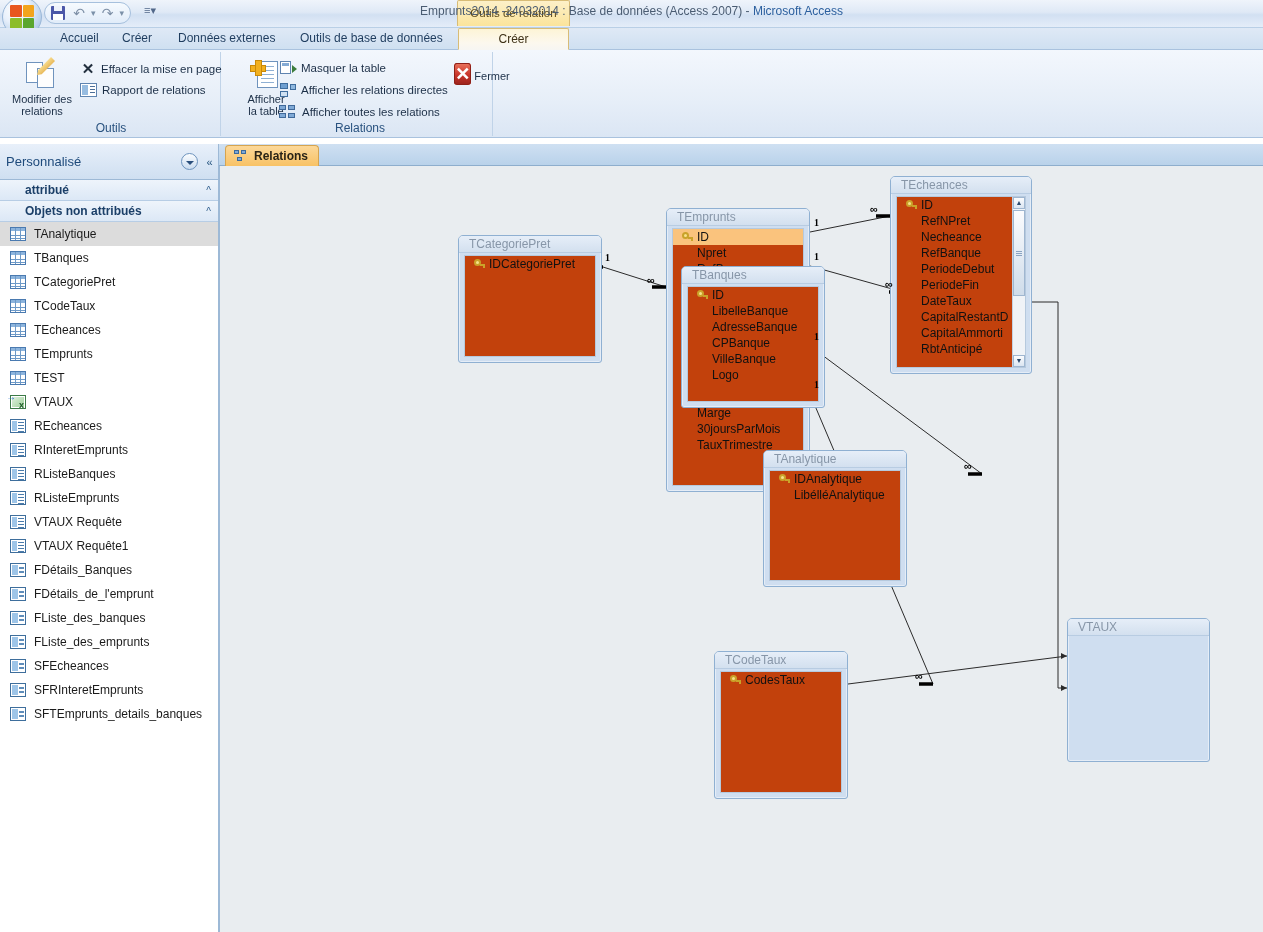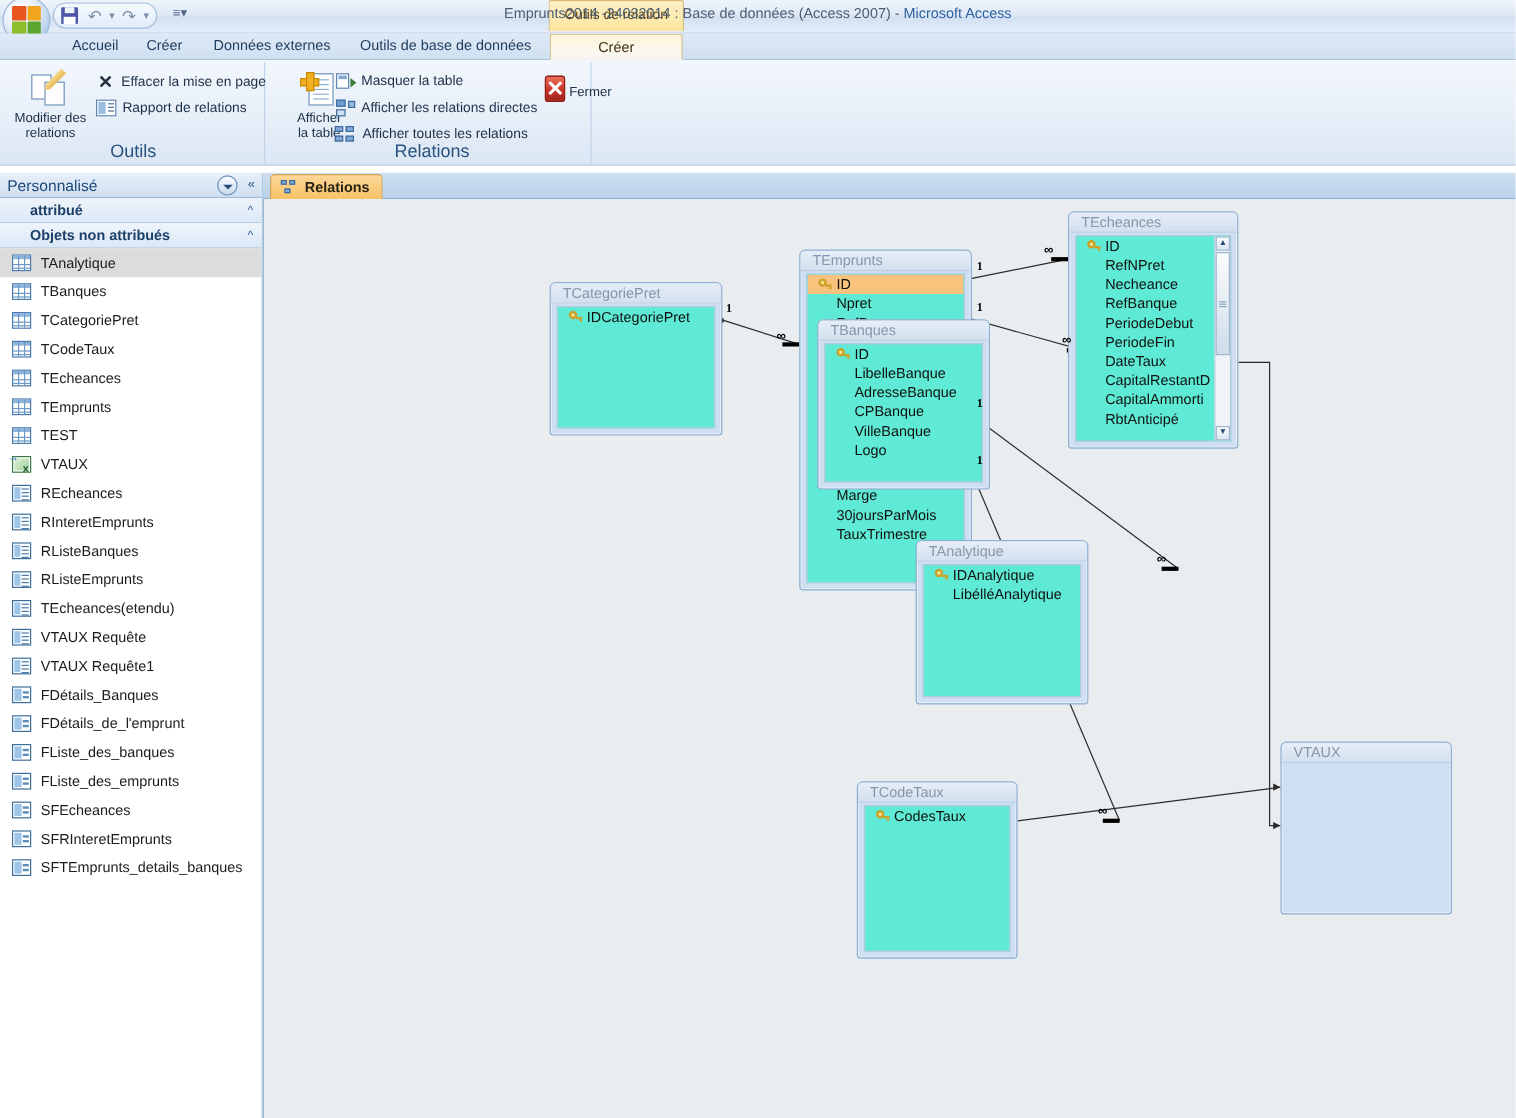--- a/index.html
+++ b/index.html
@@ -91,21 +91,21 @@
     position: absolute; left: 0; top: 50px; width: 1263px; height: 88px;
     background: linear-gradient(180deg,#f3f7fd 0%, #e6eef8 60%, #dbe6f4 100%);
     border-bottom: 1px solid #a9c2de;
   }
   .rgroup {
     position: absolute; top: 2px; height: 84px;
     border-right: 1px solid #c0d3e8;
   }
   .rgroup .glabel {
     position: absolute; bottom: 1px; left: 0; width: 100%;
-    text-align: center; font-size: 15px; color: #29527f;
+    text-align: center; font-size: 12px; color: #29527f;
   }
   .bigbtn {
     position: absolute; text-align: center; width: 64px;
     font-size: 11px; color: #1c2f47; line-height: 12px; cursor: default;
   }
   .bigbtn .bi { display: block; margin: 0 auto 3px auto; }
   .smallbtn {
     position: absolute; display: flex; align-items: center; gap: 5px;
     font-size: 11.5px; color: #1c2f47; cursor: default; white-space: nowrap;
   }
@@ -155,21 +155,21 @@
     color: #fff; font-size: 18px; font-weight: bold; line-height: 28px; text-align: center;
     font-family: "Liberation Sans", sans-serif;
   }
 
   
   .navpane {
     position: absolute; left: 0; top: 144px; width: 219px; height: 788px;
     background: #ffffff; border-right: 1px solid #9db9d6;
   }
   .np-header {
-    position: relative; height: 21px;
+    position: relative; height: 36px;
     background: linear-gradient(180deg,#e8f0fa 0%, #cfdff1 100%);
     border-bottom: 1px solid #9db9d6;
     display: flex; align-items: center;
   }
   .np-header .t { flex: 1; padding-left: 6px; font-size: 13px; color: #1e4a7b; }
   .np-dd {
     width: 17px; height: 17px; margin-right: 3px; border-radius: 50%;
     background: linear-gradient(180deg,#fbfdff 0%, #cadcef 100%);
     border: 1px solid #6d93bd; position: relative;
   }
@@ -260,21 +260,21 @@
   .tbl .cap {
     height: 17px; line-height: 16px;
     padding-left: 10px;
     font-size: 12px; color: #8796a8;
     background: linear-gradient(180deg,#e6eef8 0%, #d3e0ef 100%);
     border-radius: 4px 4px 0 0;
     border-bottom: 1px solid #b8cce2;
   }
   .tbl .body {
     position: absolute; left: 5px; right: 5px; top: 19px; bottom: 5px;
-    background: #5eead4; border: 1px solid #b6c9dd;
+    background: #c2410c; border: 1px solid #b6c9dd;
     overflow: hidden;
   }
   .fld {
     height: 16px; line-height: 16px;
     padding-left: 24px; font-size: 12px; color: #111;
     position: relative; white-space: nowrap;
   }
   .fld.pk { }
   .fld.sel { background: #fac37d; }
   .keyico {
@@ -502,24 +502,20 @@
         <span class="ic ic-report2"></span>
         <span>RInteretEmprunts</span>
       </div>
       <div class="np-item">
         <span class="ic ic-report2"></span>
         <span>RListeBanques</span>
       </div>
       <div class="np-item">
         <span class="ic ic-report2"></span>
         <span>RListeEmprunts</span>
-      </div>
-      <div class="np-item">
-        <span class="ic ic-report2"></span>
-        <span>TEcheances(etendu)</span>
       </div>
       <div class="np-item">
         <span class="ic ic-report2"></span>
         <span>VTAUX Requête</span>
       </div>
       <div class="np-item">
         <span class="ic ic-report2"></span>
         <span>VTAUX Requête1</span>
       </div>
       <div class="np-item">

